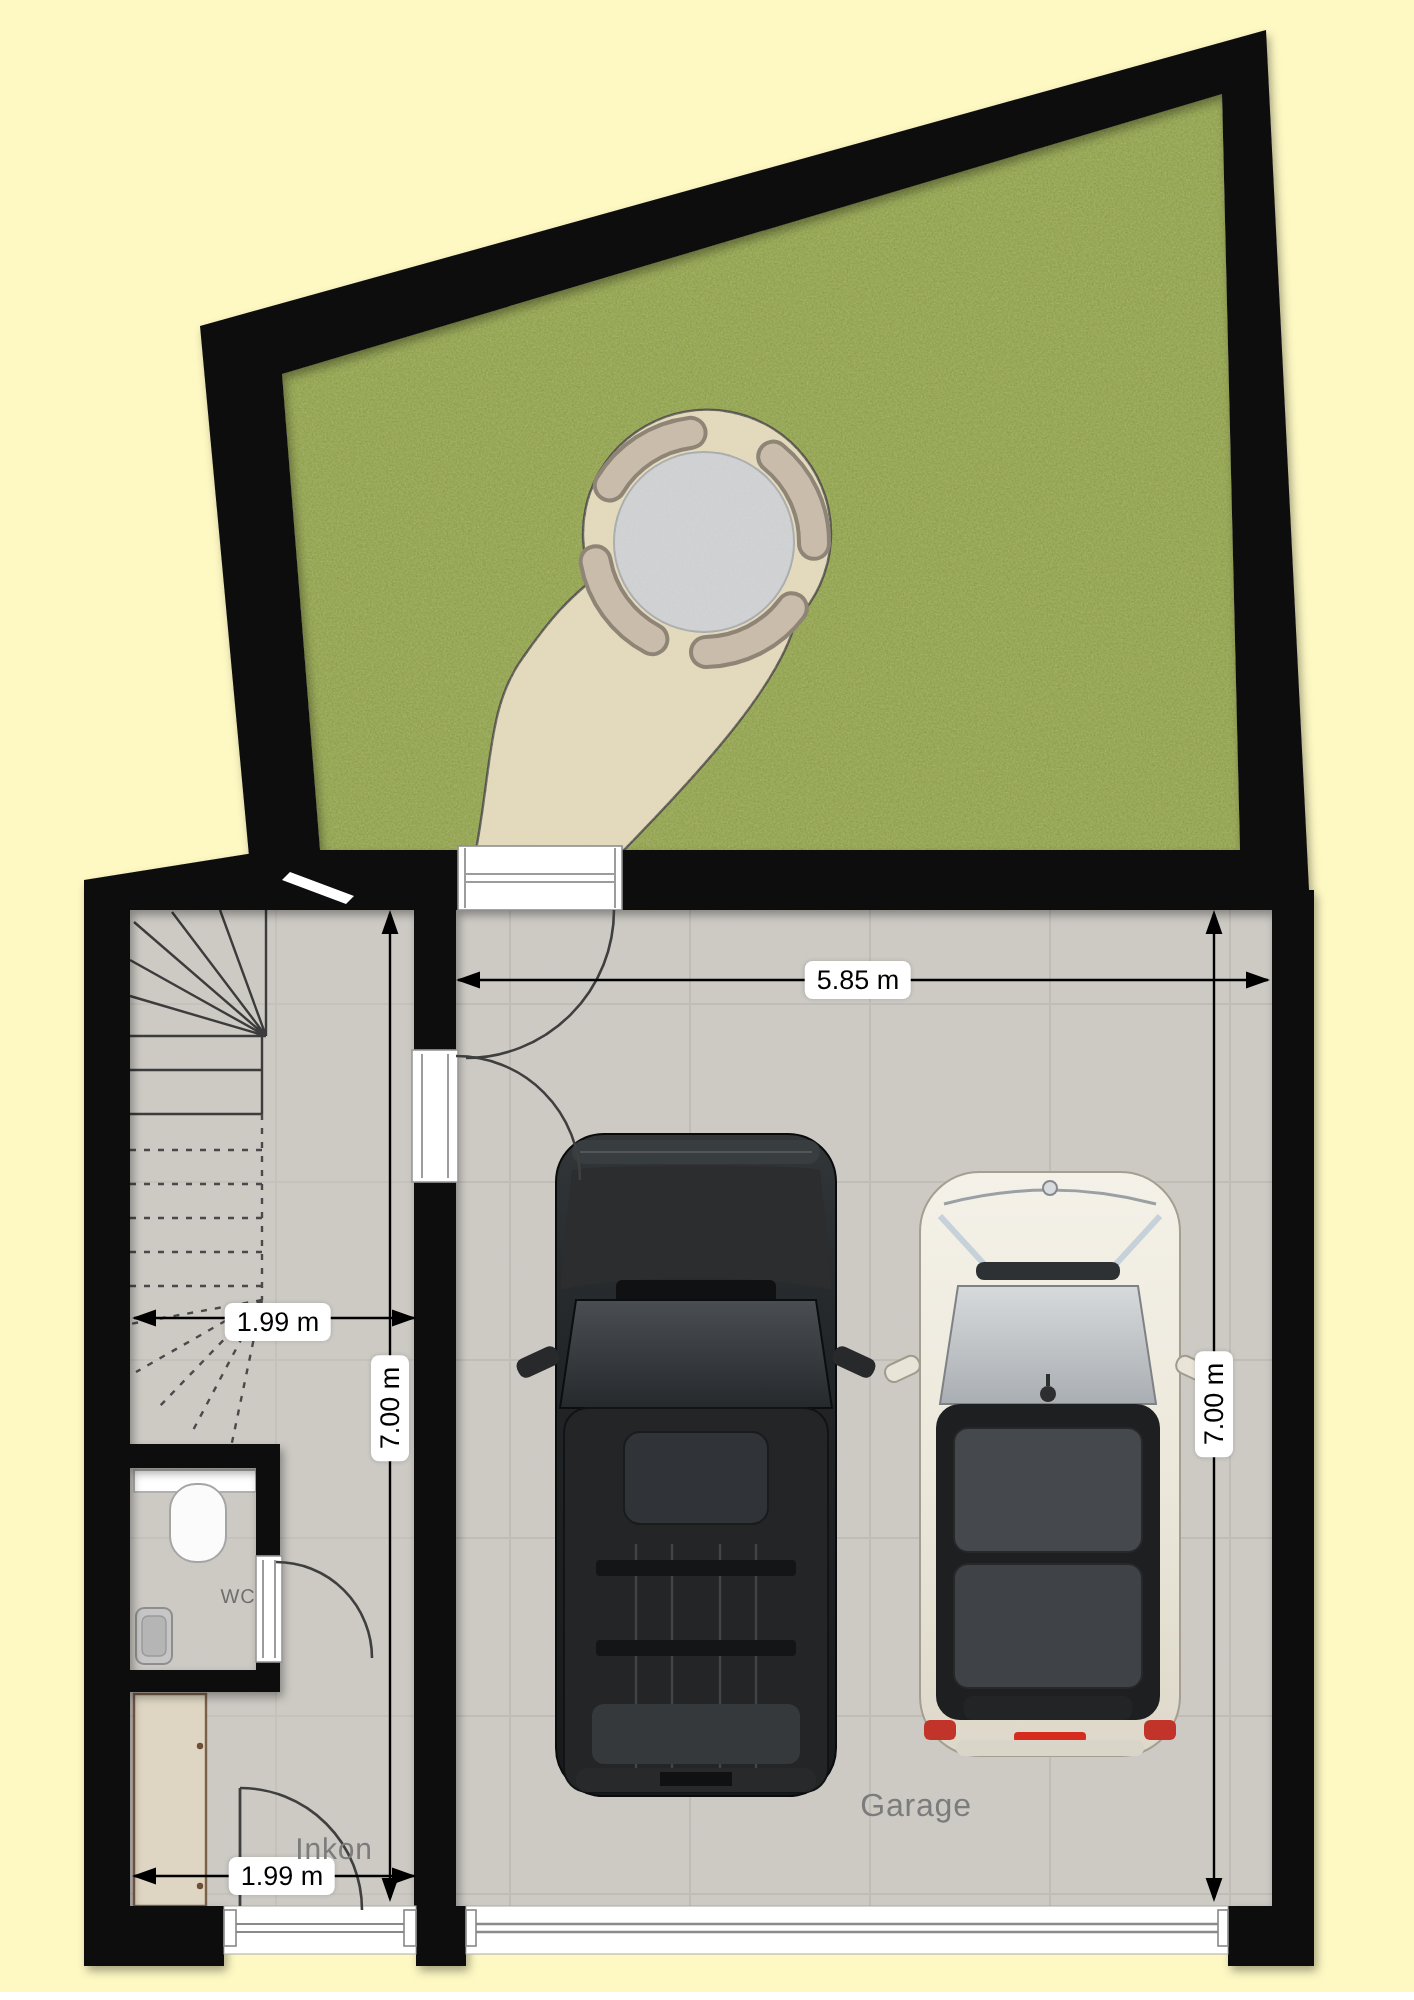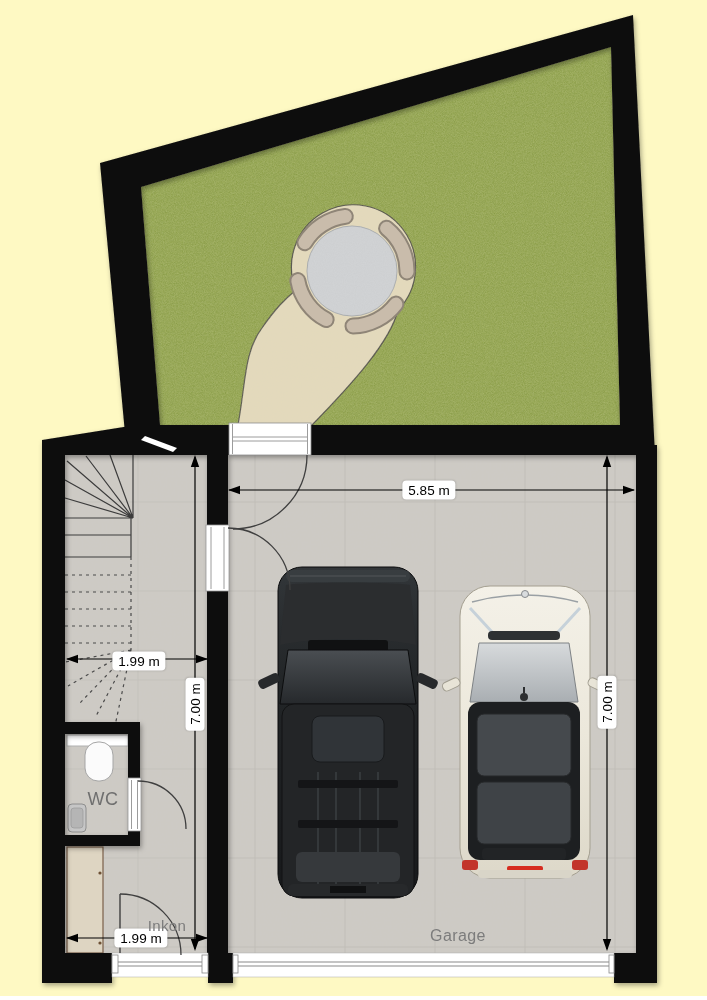--- a/index.html
+++ b/index.html
@@ -13,21 +13,21 @@
     background:#ffffff;border-radius:4px;padding:1px 6px;
     font-size:13.5px;line-height:17px;color:#000;white-space:nowrap;
     box-shadow:0 0 2px rgba(0,0,0,.15);
   }
   .lbl.rot{transform:translate(-50%,-50%) rotate(-90deg);}
   .room{
     position:absolute;transform:translate(-50%,-50%);
     color:#7c7c7c;background:transparent;white-space:nowrap;
     letter-spacing:.4px;
   }
-  .room.wc{font-size:18px;color:#6f6f6f;}
+  .room.wc{font-size:10px;color:#6f6f6f;margin-left:16px;}
   .room.inkon{font-size:15px;}
   .room.garage{font-size:16px;}
 </style>
 </head>
 <body>
 
 <div class="stage">
 <svg width="707" height="1000" viewBox="0 0 707 1000">
   <defs>
     <linearGradient id="suvBody" x1="0" y1="0" x2="0" y2="1">
@@ -269,14 +269,14 @@
 </svg>
 
 <div class="lbl" style="left:429px;top:490px;">5.85 m</div>
 <div class="lbl rot" style="left:195px;top:704px;">7.00 m</div>
 <div class="lbl rot" style="left:607px;top:702px;">7.00 m</div>
 <div class="lbl" style="left:139px;top:661px;">1.99 m</div>
 <div class="lbl" style="left:141px;top:938px;">1.99 m</div>
 
 <div class="room wc" style="left:103px;top:799px;">WC</div>
 <div class="room inkon" style="left:167px;top:881px;margin-top:44px;">Inkon</div>
-<div class="room garage" style="left:458px;top:904px;margin-top:32px;">Garage</div>
+<div class="room garage" style="left:458px;top:904px;">Garage</div>
 </div>
 
 </body></html>

